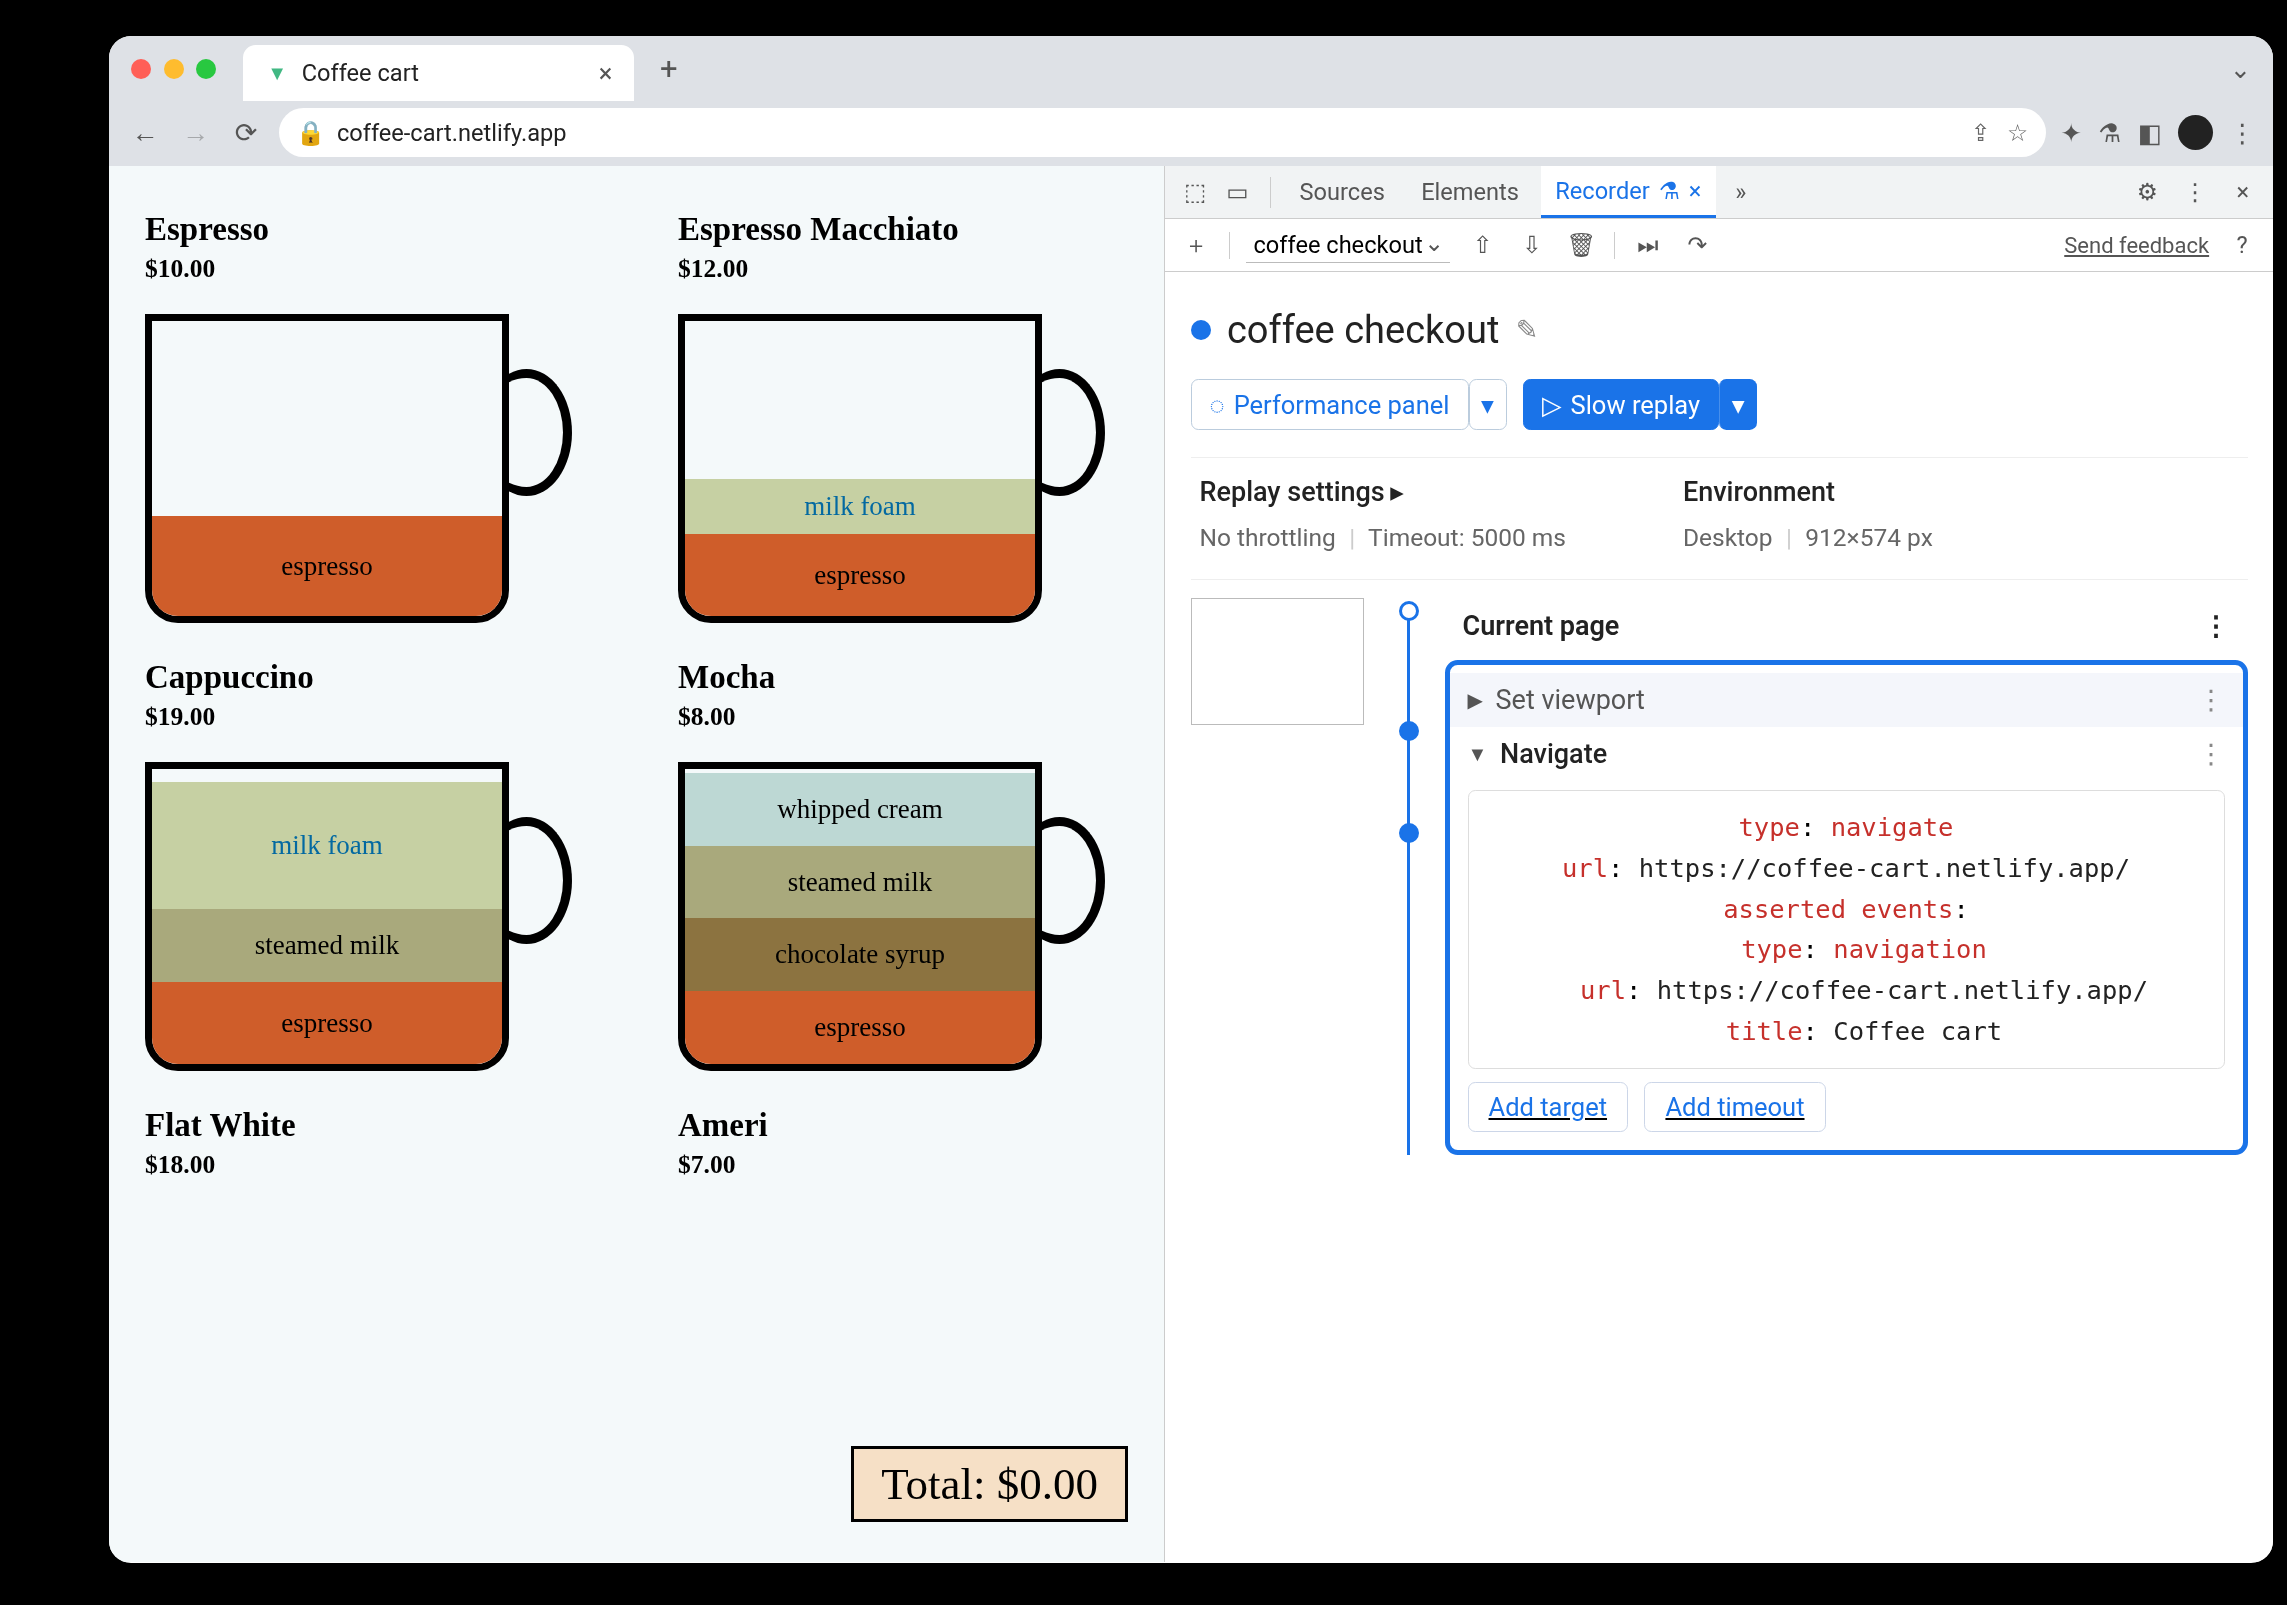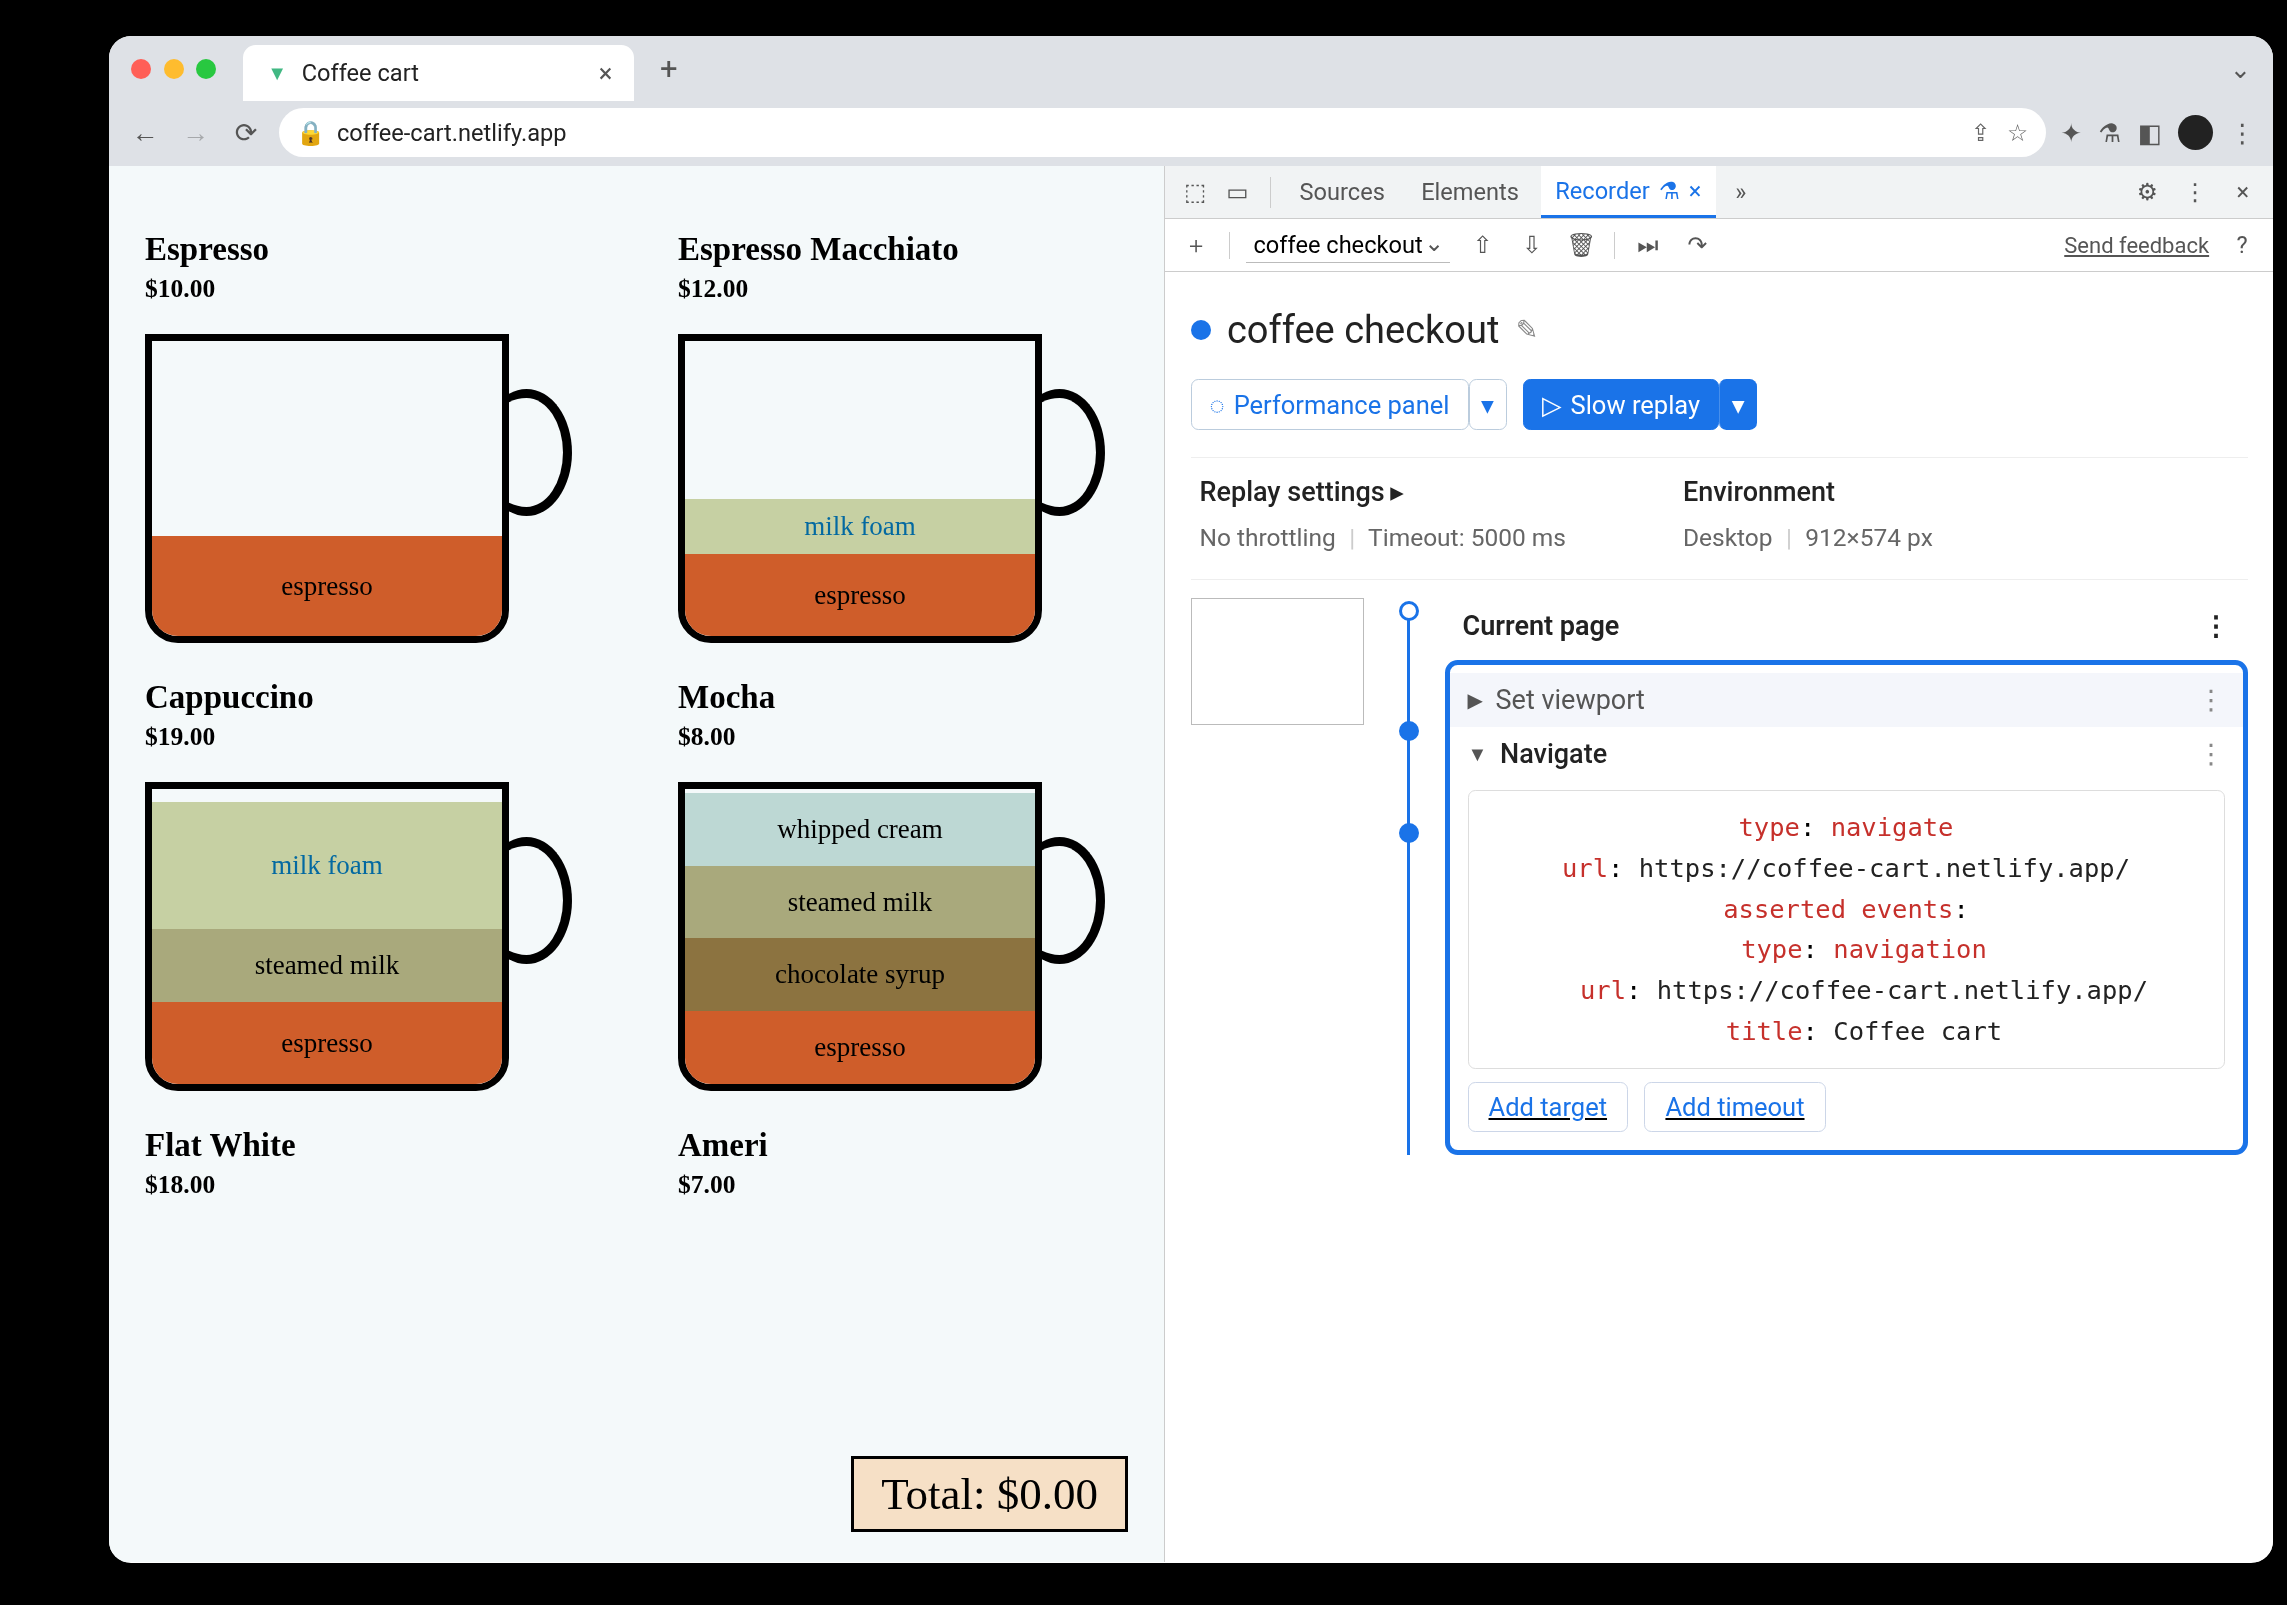--- a/index.html
+++ b/index.html
@@ -22,21 +22,21 @@
   .omnibox{ flex:1; background:#fff; border-radius:36px; height:49px; display:flex; align-items:center; padding:0 18px; gap:11px; color:#222; font-size:23.6px;}
   .omni-icons{ margin-left:auto; display:flex; gap:16.4px; color:#666;}
   .ext-icons{ display:flex; gap:16.4px; align-items:center; color:#555; }
   .avatar{ width:35px; height:35px; border-radius:50%; background:#222;}
   
   .content { display:flex; height:calc(100% - 131px);}
   .page { width:1055px; background:#f4f9fa; overflow:hidden; display:flex; flex-direction:column;}
   .page-nav{ display:flex; gap:64px; justify-content:center; align-items:center; height:73px; border-bottom:3.6px solid #000; font-family:Georgia,serif;}
   .page-nav a{ font-weight:bold; font-size:31px; color:#000; }
   .page-nav a.active{ color:#d99b1f; text-decoration:underline;}
-  .menu-grid{ display:grid; grid-template-columns:1fr 1fr; gap:36px 83px; padding:45px 36px 0 36px; font-family:Georgia,serif;margin-top:20px;}
+  .menu-grid{ display:grid; grid-template-columns:1fr 1fr; gap:36px 83px; padding:45px 36px 0 36px; font-family:Georgia,serif;}
   .product h3{ font-size:33px; font-weight:bold; color:#000; margin-bottom:5.5px;}
   .product .price{ font-size:25.5px; font-weight:bold; color:#000; margin-bottom:12.7px;}
   .cup{ width:436px; height:327px; position:relative;}
   .cup .body{ position:absolute; left:0; bottom:0; width:364px; height:309px; border:7.3px solid #000; border-radius:0 0 33px 33px; overflow:hidden; background:#f4f9fa;}
   .cup .handle{ position:absolute; right:9px; top:73px; width:91px; height:127px; border:9px solid #000; border-radius:50%; border-left:transparent;}
   .layer{ position:absolute; left:0; right:0; text-align:center; font-size:27px; font-family:Georgia,serif; display:flex; align-items:center; justify-content:center;}
   .l-esp{ background:#cf5d2a; color:#000;}
   .l-foam{ background:#c6d0a3; color:#0369a1;}
   .l-steam{ background:#a9a97c; color:#000;}
   .l-whip{ background:#bdd8d4; color:#000;}
@@ -191,21 +191,21 @@
         <div class="product">
           <h3>Flat White</h3>
           <div class="price">$18.00</div>
         </div>
 
         <div class="product">
           <h3>Ameri</h3>
           <div class="price">$7.00</div>
         </div>
       </div>
-      <div class="total-pill" style="position:absolute; right:36px; bottom:30px;">Total: $0.00</div>
+      <div class="total-pill" style="position:absolute; right:36px; bottom:40px;">Total: $0.00</div>
       </div>
     </div>
 
     <div class="devtools">
       <div class="dt-tabs">
         <div class="ticon">⬚</div>
         <div class="ticon">▭</div>
         <div class="sep"></div>
         <div class="tab-item">Sources</div>
         <div class="tab-item">Elements</div>

